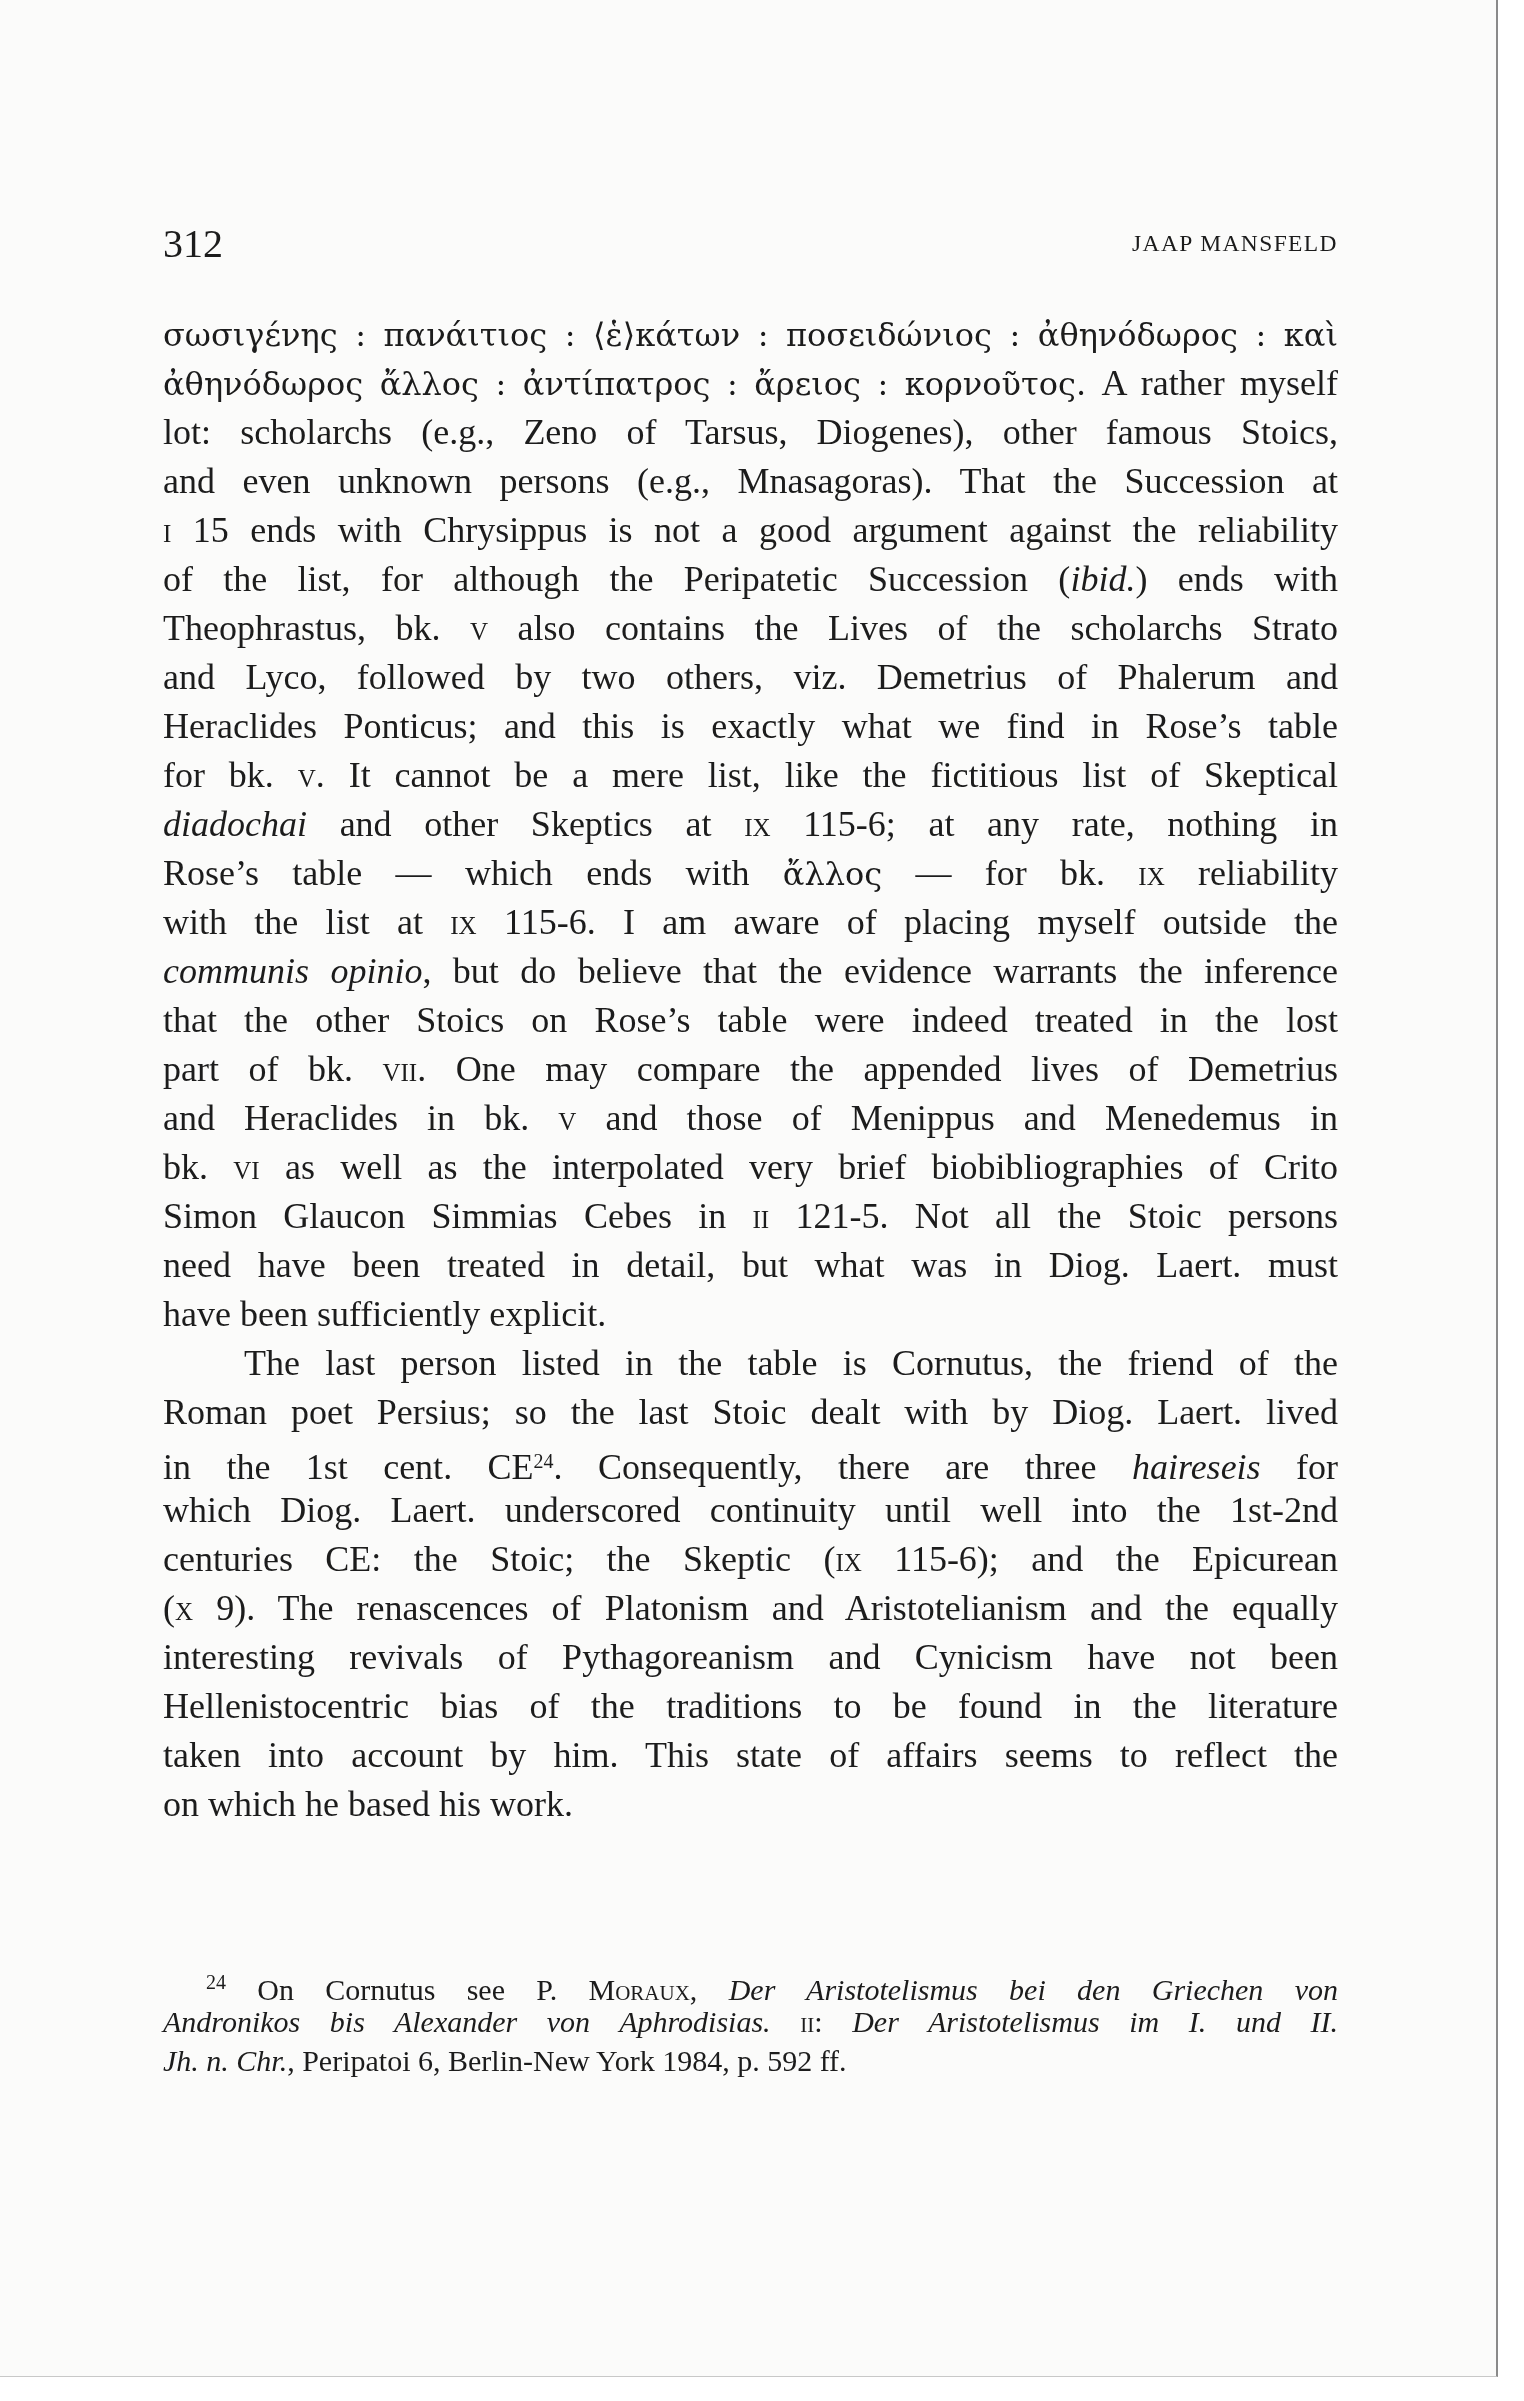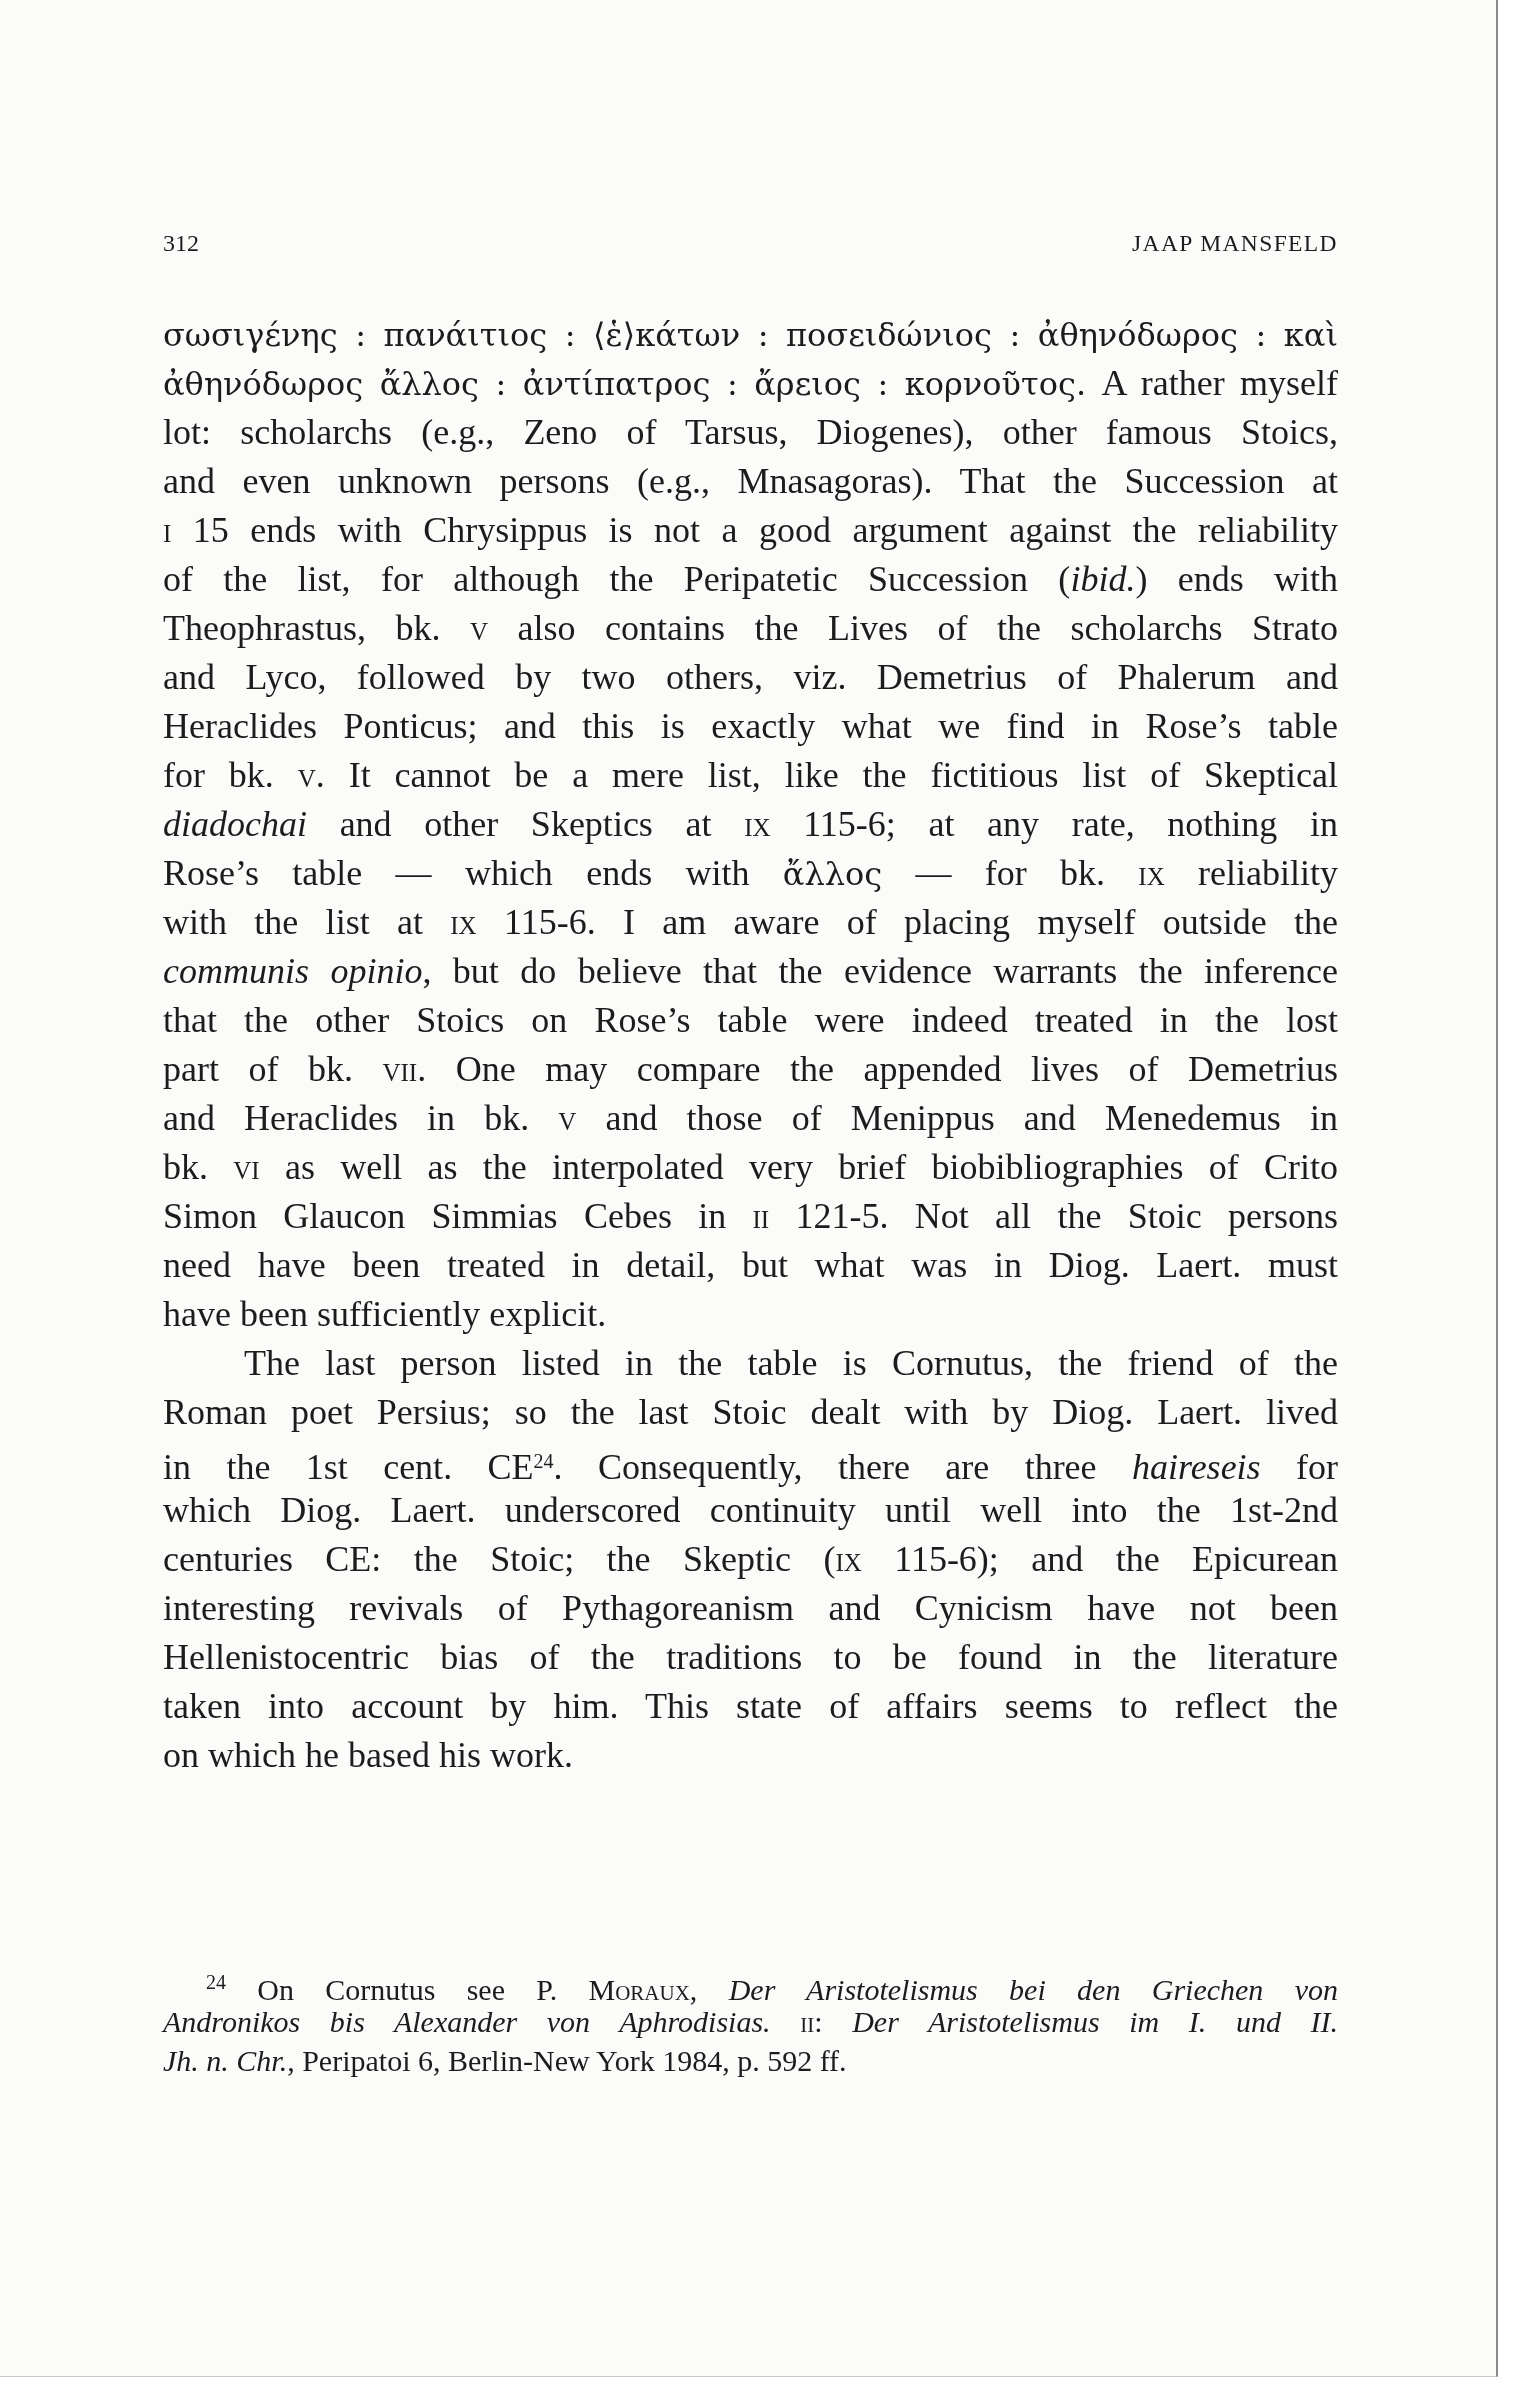--- a/index.html
+++ b/index.html
@@ -30,21 +30,21 @@
     position: absolute;
     top: 221px;
     left: 163px;
     width: 1175px;
     height: 45px;
   }
   .page-number {
     position: absolute;
     left: 0;
     top: 0;
-    font-size: 24px;
+    font-size: 40px;
     line-height: 45px;
     text-align: right;
   }
   .running-title {
     position: absolute;
     right: 0;
     top: 0;
     font-size: 23.5px;
     line-height: 45px;
     letter-spacing: 1.4px;
@@ -129,20 +129,21 @@
       <span class="line"><span>and Heraclides in bk. </span><span class="sc">v</span><span> and those of Menippus and Menedemus in</span></span>
       <span class="line"><span>bk. </span><span class="sc">vi</span><span> as well as the interpolated very brief biobibliographies of Crito</span></span>
       <span class="line"><span>Simon Glaucon Simmias Cebes in </span><span class="sc">ii</span><span> 121-5. Not all the Stoic persons</span></span>
       <span class="line"><span>need have been treated in detail, but what was in Diog. Laert. must</span></span>
       <span class="line last"><span>have been sufficiently explicit.</span></span>
       <span class="line indent"><span>The last person listed in the table is Cornutus, the friend of the</span></span>
       <span class="line"><span>Roman poet Persius; so the last Stoic dealt with by Diog. Laert. lived</span></span>
       <span class="line"><span>in the 1st cent. CE</span><span class="sup">24</span><span>. Consequently, there are three </span><i>haireseis</i><span> for</span></span>
       <span class="line"><span>which Diog. Laert. underscored continuity until well into the 1st-2nd</span></span>
       <span class="line"><span>centuries CE: the Stoic; the Skeptic (</span><span class="sc">ix</span><span> 115-6); and the Epicurean</span></span>
+      <span class="line"><span>(</span><span class="sc">x</span><span> 9). The renascences of Platonism and Aristotelianism and the equally</span></span>
       <span class="line"><span>interesting revivals of Pythagoreanism and Cynicism have not been</span></span>
       <span class="line"><span>Hellenistocentric bias of the traditions to be found in the literature</span></span>
       <span class="line"><span>taken into account by him. This state of affairs seems to reflect the</span></span>
       <span class="line last"><span>on which he based his work.</span></span>
     </div>
 
   <div class="footnotes" id="footnotes">
       <span class="fn-line indent"><span class="sup">24</span><span> On Cornutus see P. </span><span class="sc">Moraux</span><span>, </span><i>Der Aristotelismus bei den Griechen von</i></span>
       <span class="fn-line"><i>Andronikos bis Alexander von Aphrodisias.</i><span> </span><span class="sc">ii</span><span>: </span><i>Der Aristotelismus im I. und II.</i></span>
       <span class="fn-line last"><i>Jh. n. Chr.</i><span>, Peripatoi 6, Berlin-New York 1984, p. 592 ff.</span></span>

